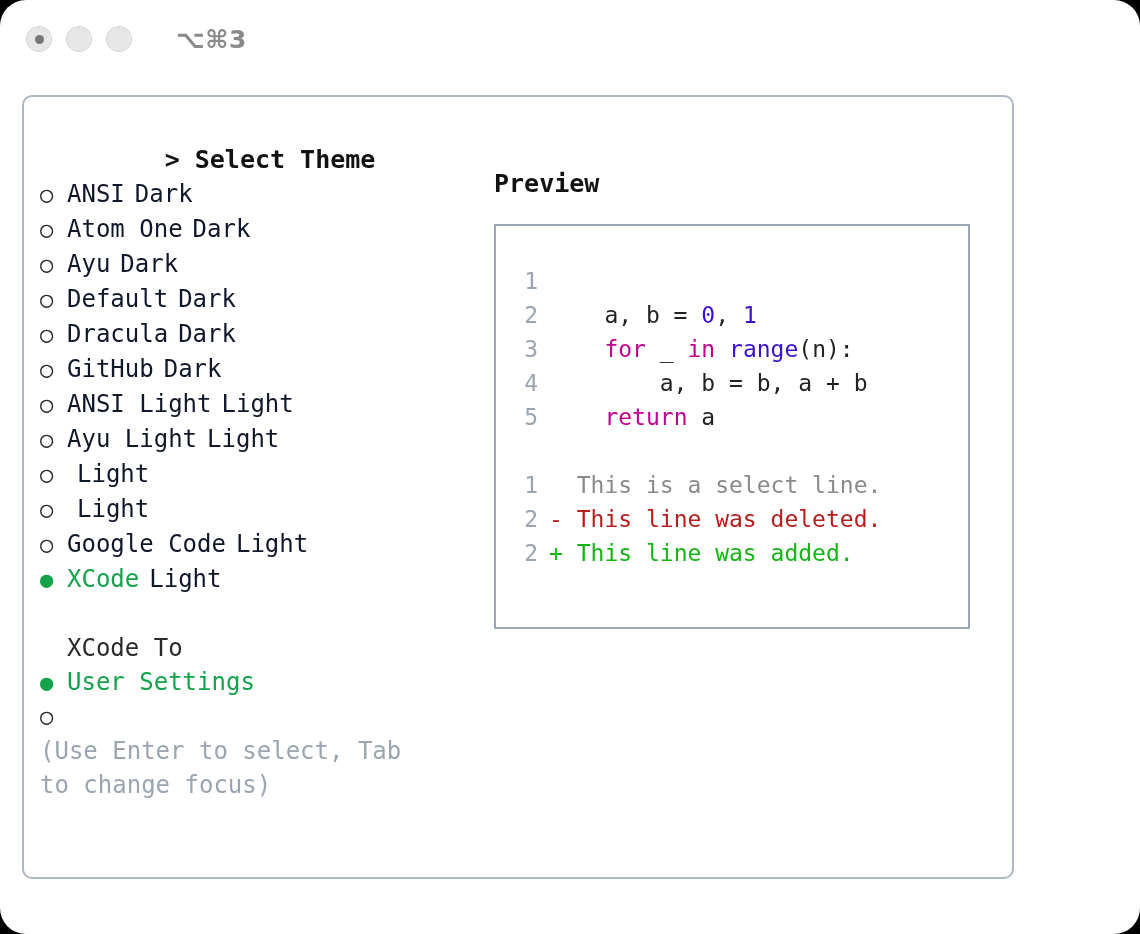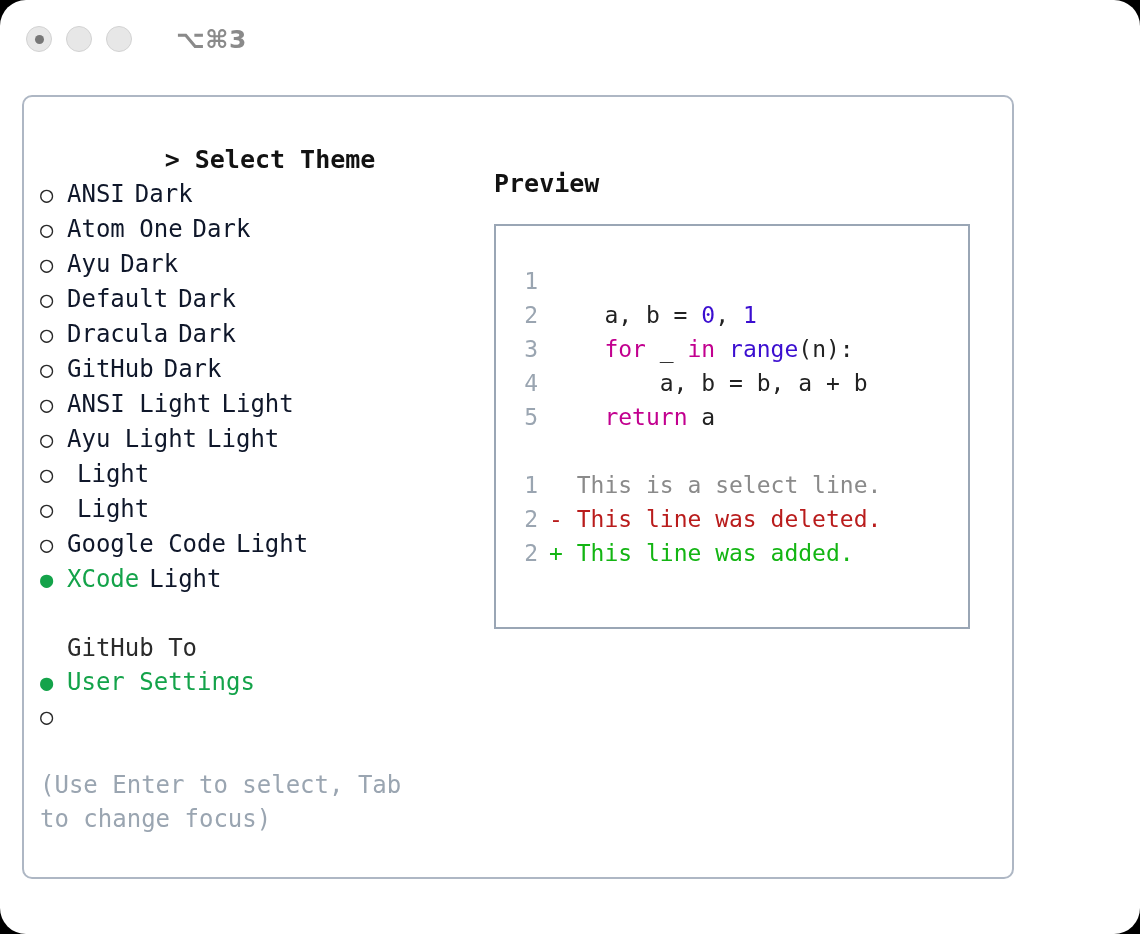--- a/index.html
+++ b/index.html
@@ -124,21 +124,20 @@
 
   .spacer-lg { height: 34px; }
   .apply-title {
     font-size: 24px;
     color: #2a2a2a;
     line-height: 34px;
     padding-left: 27px;
     white-space: pre;
   }
   .hint {
-    margin-top: 34px;
     font-size: 24px;
     color: #9aa5b1;
     line-height: 34px;
     width: 400px;
     white-space: pre-wrap;
   }
 
   
   .right-col {
     position: absolute;
@@ -219,21 +218,21 @@
             <div class="opt-row"><span class="marker">○</span><span class="opt-label">GitHub</span><span class="opt-tag">Dark</span></div>
             <div class="opt-row"><span class="marker">○</span><span class="opt-label">ANSI Light</span><span class="opt-tag">Light</span></div>
             <div class="opt-row"><span class="marker">○</span><span class="opt-label">Ayu Light</span><span class="opt-tag">Light</span></div>
             <div class="opt-row"><span class="marker">○</span><span class="opt-tag">Light</span></div>
             <div class="opt-row"><span class="marker">○</span><span class="opt-tag">Light</span></div>
             <div class="opt-row"><span class="marker">○</span><span class="opt-label">Google Code</span><span class="opt-tag">Light</span></div>
             <div class="opt-row"><span class="marker sel">●</span><span class="opt-label sel">XCode</span><span class="opt-tag">Light</span></div>
           </div>
 
         <div class="spacer-lg"></div>
-        <div class="apply-title">GitHub To</div>
+        <div class="apply-title">XCode To</div>
         <div id="apply-list">
             <div class="opt-row"><span class="marker sel">●</span><span class="opt-label sel">User Settings</span></div>
             <div class="opt-row"><span class="marker">○</span></div>
           </div>
 
         <div class="hint">(Use Enter to select, Tab to change focus)</div>
       </div>
 
       <div class="right-col">
         <div class="preview-heading">Preview</div>

